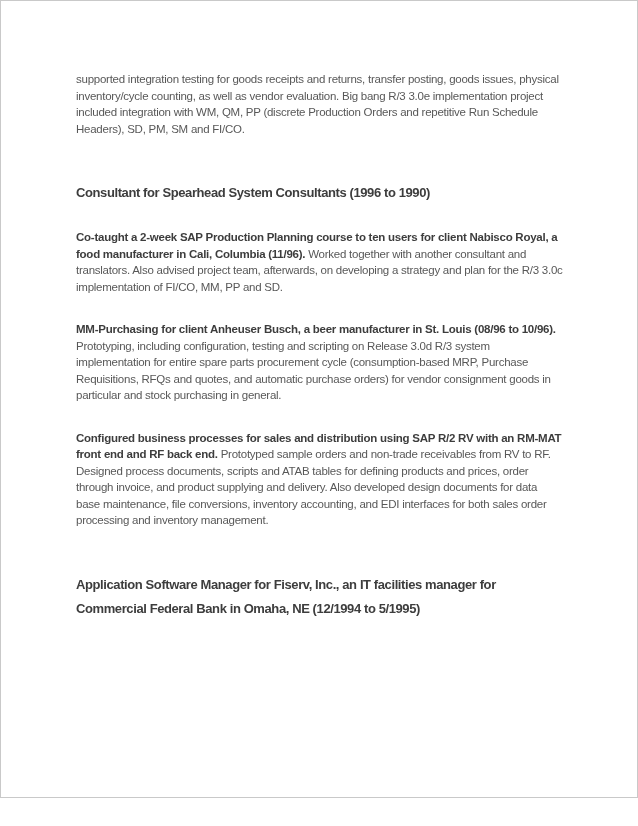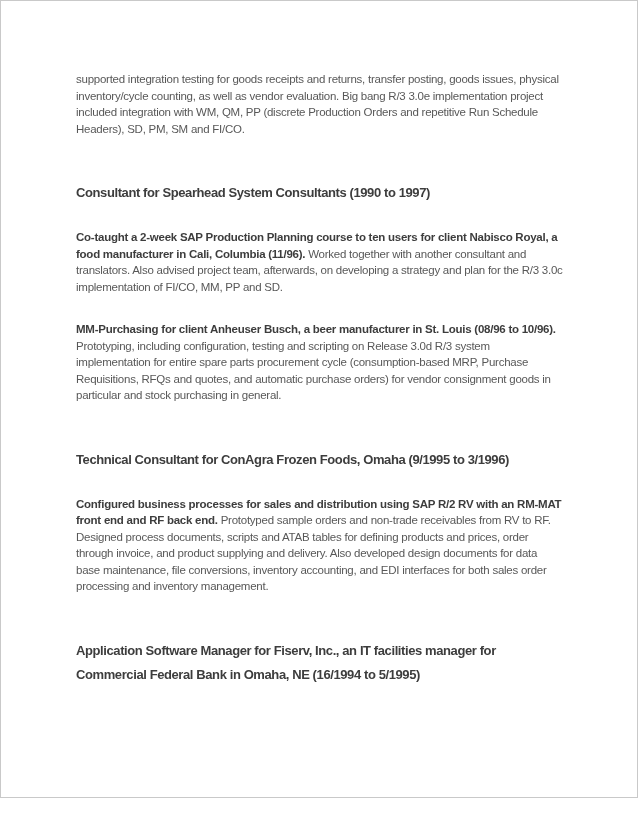--- a/index.html
+++ b/index.html
@@ -48,20 +48,19 @@
     font-weight: bold;
     color: var(--emphasis-color, #3d3d3d);
   }
 </style>
 </head>
 <body>
 
 <div class="page">
   <div class="doc-body">
       <p class="sec-para"><span class="run">supported integration testing for goods receipts and returns, transfer posting, goods issues, physical inventory/cycle counting, as well as vendor evaluation. Big bang R/3 3.0e implementation project included integration with WM, QM, PP (discrete Production Orders and repetitive Run Schedule Headers), SD, PM, SM and FI/CO.</span></p>
-      <h2 class="sec-heading">Consultant for Spearhead System Consultants (1990 to 1997)</h2>
+      <h2 class="sec-heading">Consultant for Spearhead System Consultants (1996 to 1990)</h2>
       <p class="sec-para"><span class="run bold">Co-taught a 2-week SAP Production Planning course to ten users for client Nabisco Royal, a food manufacturer in Cali, Columbia (11/96).</span><span class="run"> Worked together with another consultant and translators. Also advised project team, afterwards, on developing a strategy and plan for the R/3 3.0c implementation of FI/CO, MM, PP and SD.</span></p>
       <p class="sec-para"><span class="run bold">MM-Purchasing for client Anheuser Busch, a beer manufacturer in St. Louis (08/96 to 10/96).</span><span class="run"> Prototyping, including configuration, testing and scripting on Release 3.0d R/3 system implementation for entire spare parts procurement cycle (consumption-based MRP, Purchase Requisitions, RFQs and quotes, and automatic purchase orders) for vendor consignment goods in particular and stock purchasing in general.</span></p>
-      <h2 class="sec-heading">Technical Consultant for ConAgra Frozen Foods, Omaha (9/1995 to 3/1996)</h2>
       <p class="sec-para"><span class="run bold">Configured business processes for sales and distribution using SAP R/2 RV with an RM-MAT front end and RF back end.</span><span class="run"> Prototyped sample orders and non-trade receivables from RV to RF. Designed process documents, scripts and ATAB tables for defining products and prices, order through invoice, and product supplying and delivery. Also developed design documents for data base maintenance, file conversions, inventory accounting, and EDI interfaces for both sales order processing and inventory management.</span></p>
-      <h2 class="sec-heading">Application Software Manager for Fiserv, Inc., an IT facilities manager for Commercial Federal Bank in Omaha, NE (16/1994 to 5/1995)</h2>
+      <h2 class="sec-heading">Application Software Manager for Fiserv, Inc., an IT facilities manager for Commercial Federal Bank in Omaha, NE (12/1994 to 5/1995)</h2>
     </div>
 </div>
 
 </body></html>

